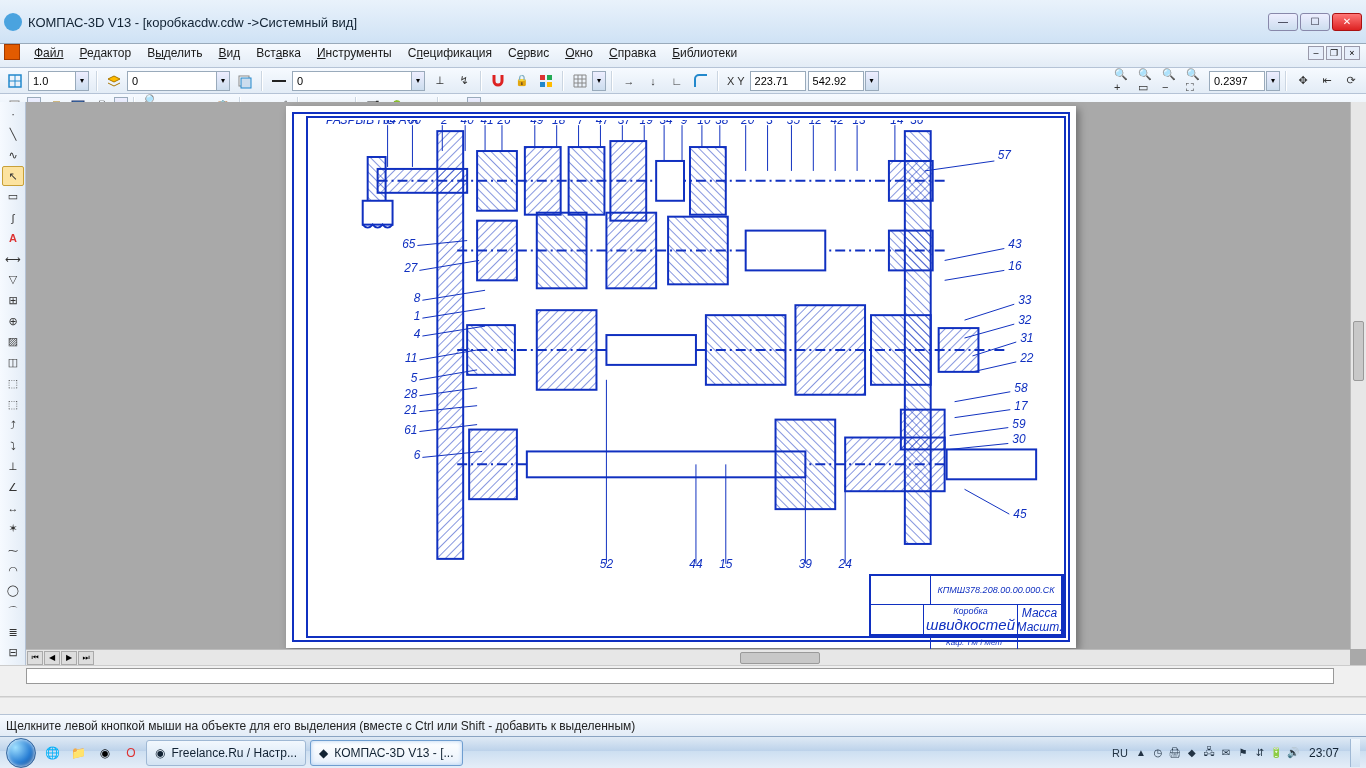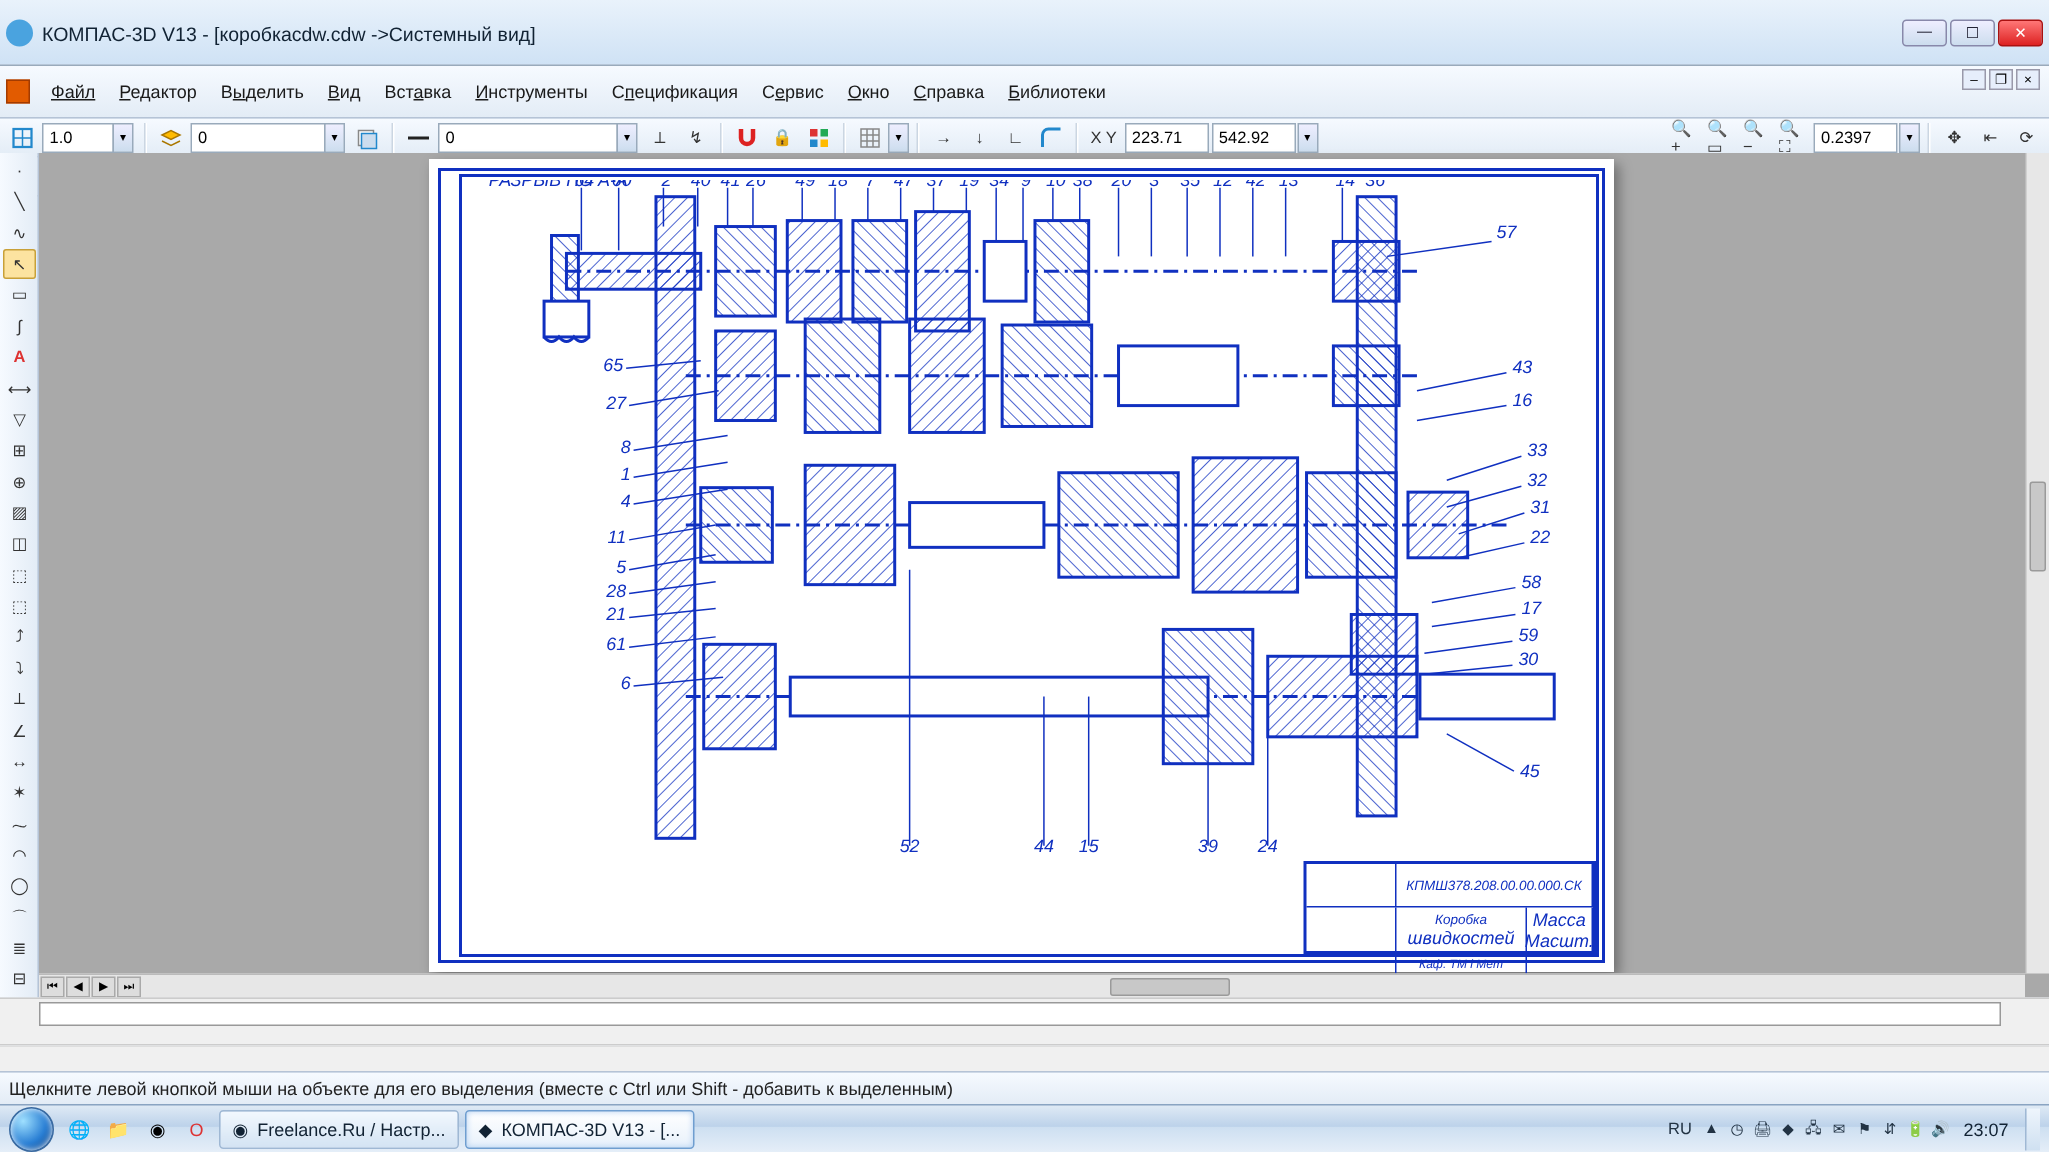--- a/index.html
+++ b/index.html
@@ -7,21 +7,21 @@
 
 
 #titlebar { height: 44px; background: linear-gradient(#e9f2fb, #cfe2f5); display: flex; align-items: center; padding: 0 4px; border-bottom: 1px solid #9ab; }
 #titlebar .app-icon { width: 18px; height: 18px; border-radius: 50%; background: #4aa3df; margin-right: 6px; display: inline-block; }
 #titlebar .title-text { flex: 1; color: #123; font-size: 13px; padding-top:1px;}
 #titlebar .winbtns { display: flex; gap: 2px; }
 #titlebar .wb { width: 30px; height: 18px; border: 1px solid #88a; background: linear-gradient(#eef,#cde); border-radius: 3px; display:flex;align-items:center;justify-content:center;font-size:10px;color:#223;}
 #titlebar .wb.close { background: linear-gradient(#f77,#d22); color:#fff; border-color:#a11;}
 
 
-#menubar { height: 35px; background: linear-gradient(#f6faff,#e3ecf6); display: flex; align-items: center; padding: 0 4px; border-bottom: 1px solid #b5c3d6; position:relative;}
+#menubar { height: 24px; background: linear-gradient(#f6faff,#e3ecf6); display: flex; align-items: flex-start; padding: 0 4px; border-bottom: 1px solid #b5c3d6; position:relative;}
 #menubar .mi { padding: 2px 8px; color: #1a1a1a; cursor: default; }
 #menubar .mi u { text-decoration: underline; }
 #menubar .mdi { position:absolute; right:6px; top:2px; display:flex; gap:2px;}
 #menubar .mdi span{ width:16px;height:14px;border:1px solid #99a;background:#e6eefb;font-size:9px;display:flex;align-items:center;justify-content:center;}
 .app-logo { width:16px;height:16px;background:#e25b00;border:1px solid #a33b00;margin-right:6px;display:inline-block;}
 
 
 .tb-row { height: 26px; background: linear-gradient(#f6faff,#e3ecf6); border-bottom: 1px solid #b5c3d6; display: flex; align-items: center; padding: 0 4px; gap: 2px; }
 .tb-sep { width: 2px; height: 20px; border-left: 1px solid #cbd6e2; border-right:1px solid #fff; margin:0 3px; }
 .tbb { width: 22px; height: 22px; border: 1px solid transparent; display:flex;align-items:center;justify-content:center; font-size:11px; color:#333; border-radius:2px;}
@@ -460,21 +460,21 @@
 
     <div class="tblock">
       <div class="row" style="height:29px">
         <div class="cell" style="width:60px"></div>
         <div class="cell" style="flex:1;font-size:9px">КПМШ378.208.00.00.000.СК</div>
       </div>
       <div class="row" style="height:30px">
         <div class="cell" style="width:60px"></div>
         <div class="cell" style="flex:1;flex-direction:column">
           <span style="font-size:9px">Коробка</span>
-          <span style="font-size:12px">швидкостей</span>
+          <span style="font-size:15px">швидкостей</span>
         </div>
         <div class="cell" style="width:44px;flex-direction:column">
           <span>Масса</span>
           <span>Масшт.</span>
         </div>
       </div>
       <div class="row" style="height:14px;border-bottom:none">
         <div class="cell" style="width:60px"></div>
         <div class="cell" style="flex:1">Каф. ТМ і Мет</div>
         <div class="cell" style="width:44px;border-right:none"></div>

